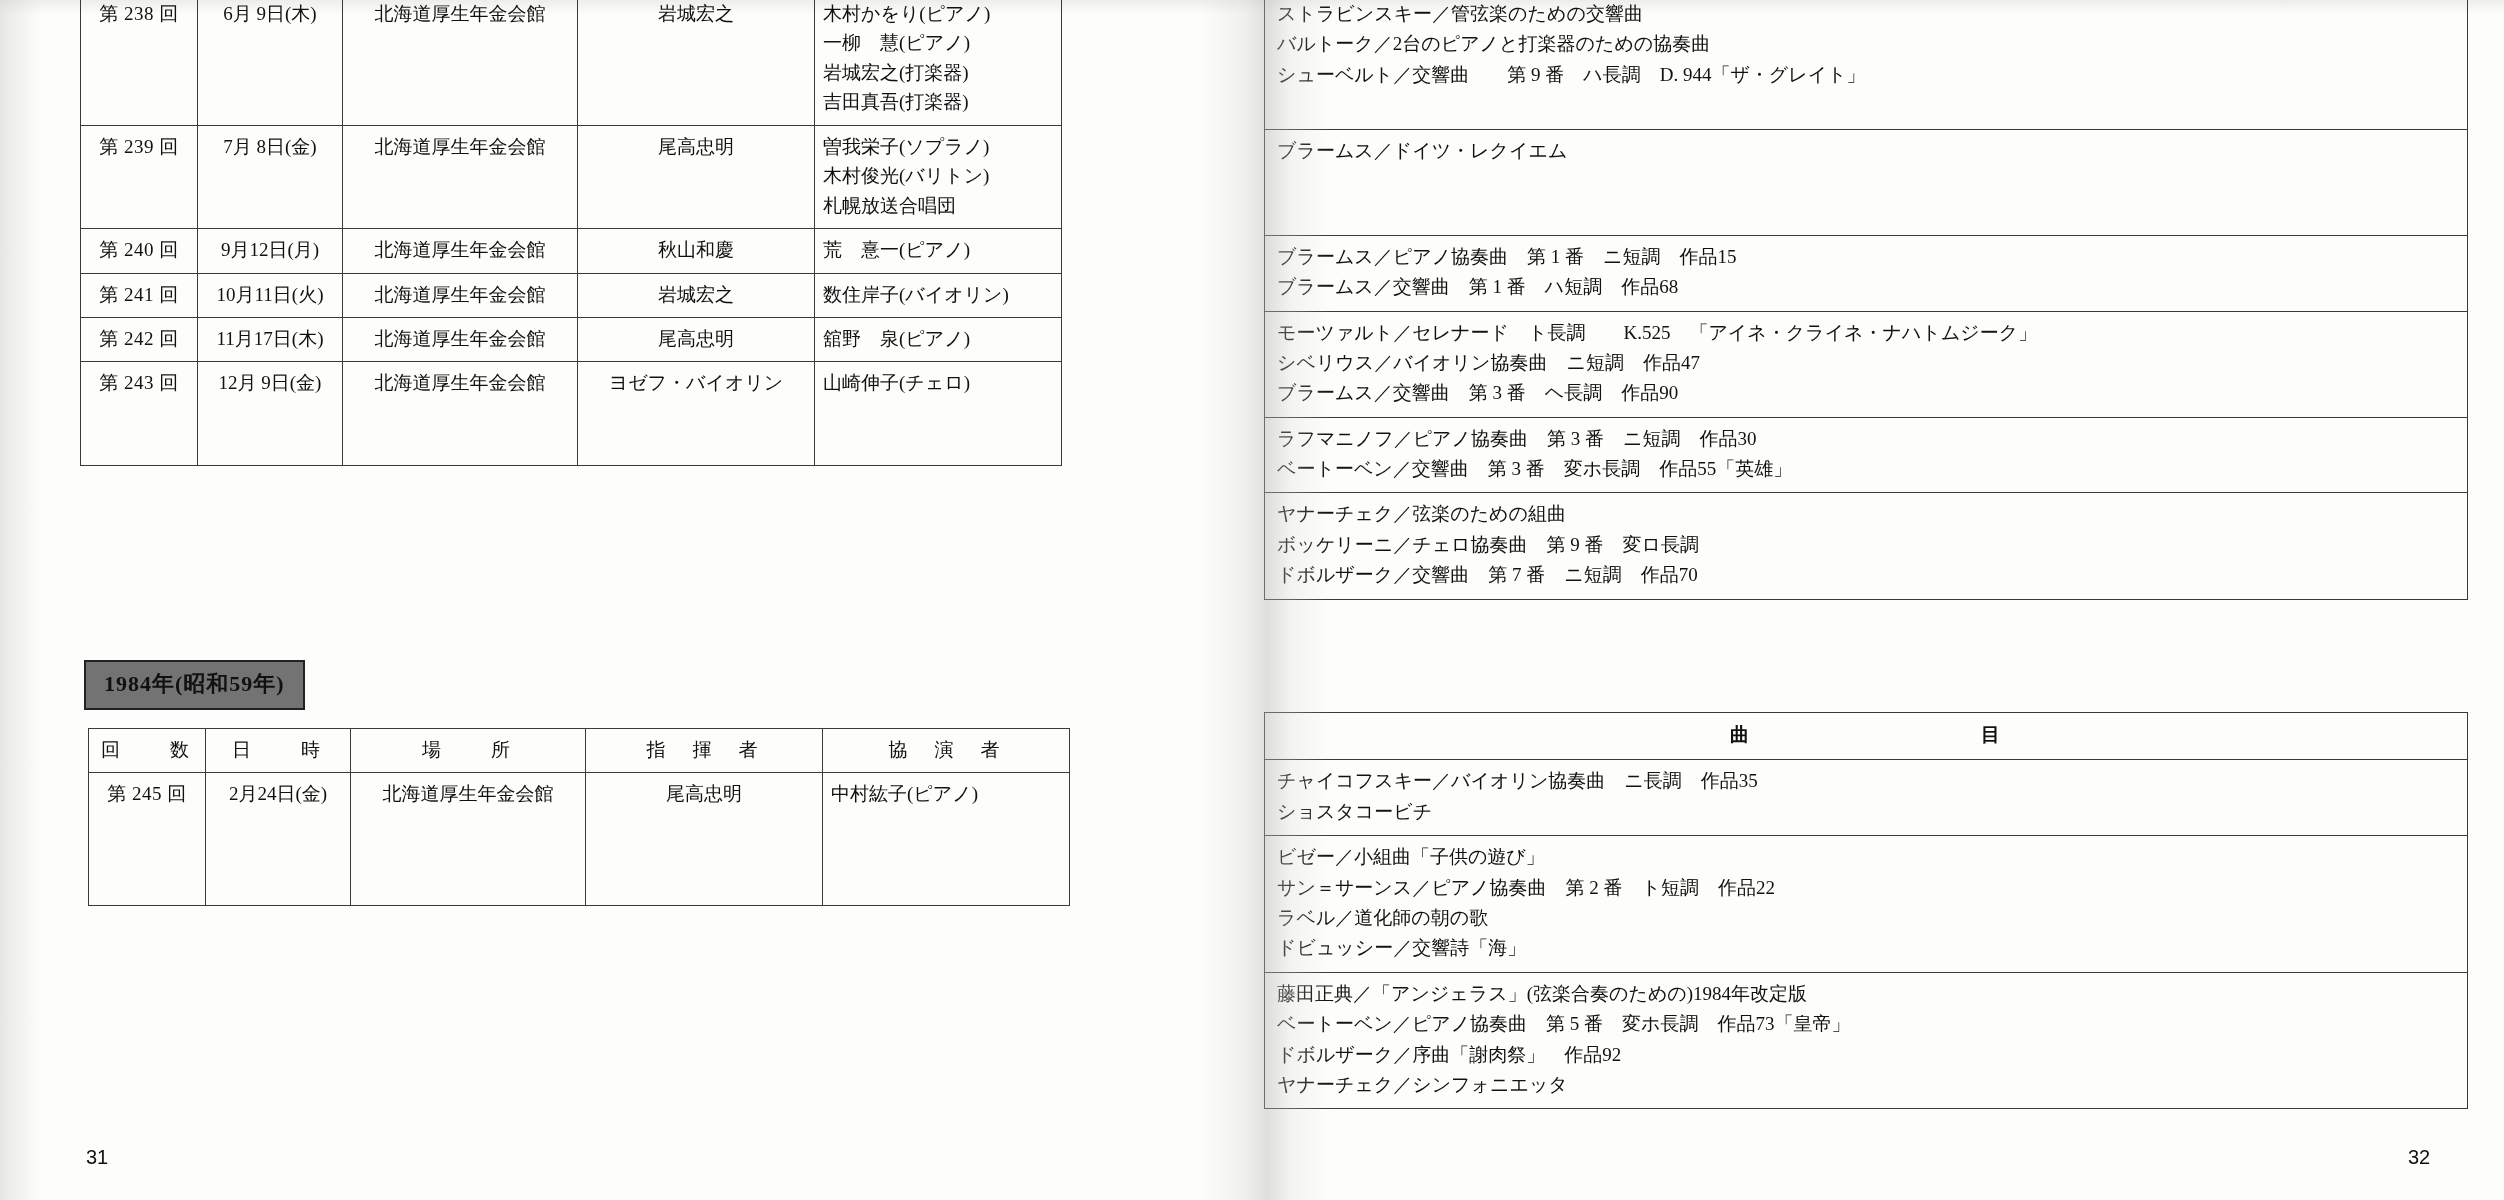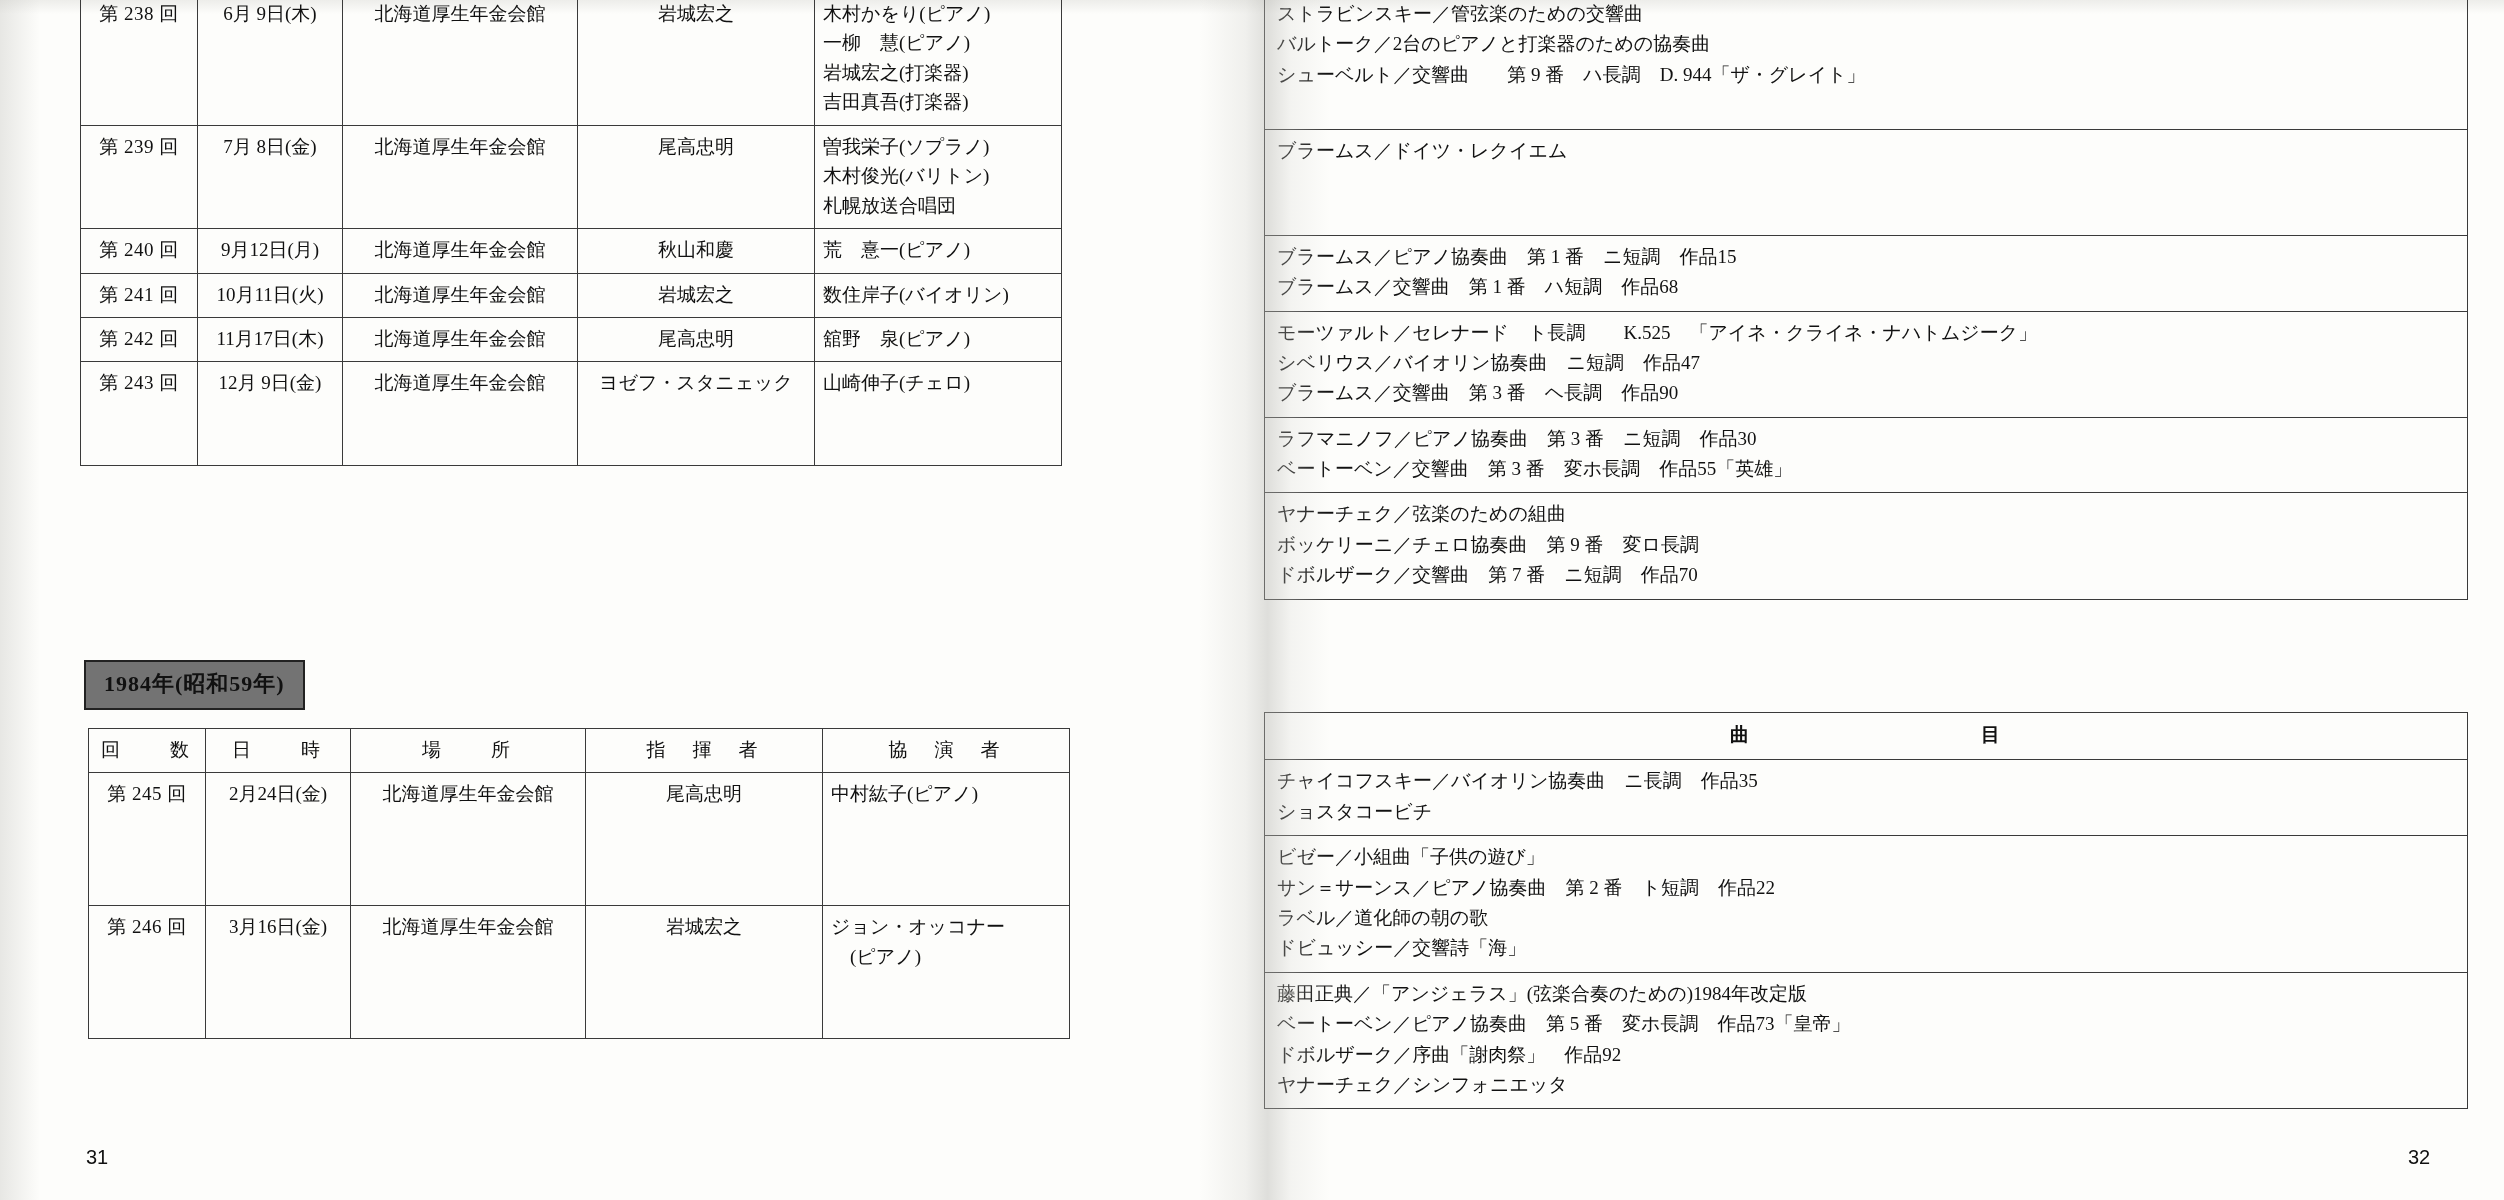--- a/index.html
+++ b/index.html
@@ -224,21 +224,21 @@
         <td class="c-place">北海道厚生年金会館</td>
         <td class="c-cond">尾高忠明</td>
         <td class="c-guest">
           <span class="line">舘野　泉(ピアノ)</span>
         </td>
       </tr>
       <tr>
         <td class="c-no">第 243 回</td>
         <td class="c-date">12月 9日(金)</td>
         <td class="c-place">北海道厚生年金会館</td>
-        <td class="c-cond">ヨゼフ・スタニェック</td>
+        <td class="c-cond">ヨゼフ・バイオリン</td>
         <td class="c-guest">
           <span class="line">山崎伸子(チェロ)</span>
           <span class="line">&nbsp;</span>
           <span class="line">&nbsp;</span>
         </td>
       </tr>
     </tbody>
   </table>
 
   <div class="year-badge">1984年(昭和59年)</div>
@@ -264,32 +264,20 @@
         <td class="c-date">2月24日(金)</td>
         <td class="c-place">北海道厚生年金会館</td>
         <td class="c-cond">尾高忠明</td>
         <td class="c-guest">
           <span class="line">中村紘子(ピアノ)</span>
           <span class="line">&nbsp;</span>
           <span class="line">&nbsp;</span>
           <span class="line">&nbsp;</span>
         </td>
       </tr>
-      <tr>
-        <td class="c-no">第 246 回</td>
-        <td class="c-date">3月16日(金)</td>
-        <td class="c-place">北海道厚生年金会館</td>
-        <td class="c-cond">岩城宏之</td>
-        <td class="c-guest">
-          <span class="line">ジョン・オッコナー</span>
-          <span class="line indent">(ピアノ)</span>
-          <span class="line">&nbsp;</span>
-          <span class="line">&nbsp;</span>
-        </td>
-      </tr>
     </tbody>
   </table>
 
   <div class="page-num-left">31</div>
 </div>
 
 <div class="right-page">
 
   <table class="prog tbl-prog-top">
     <tbody>

